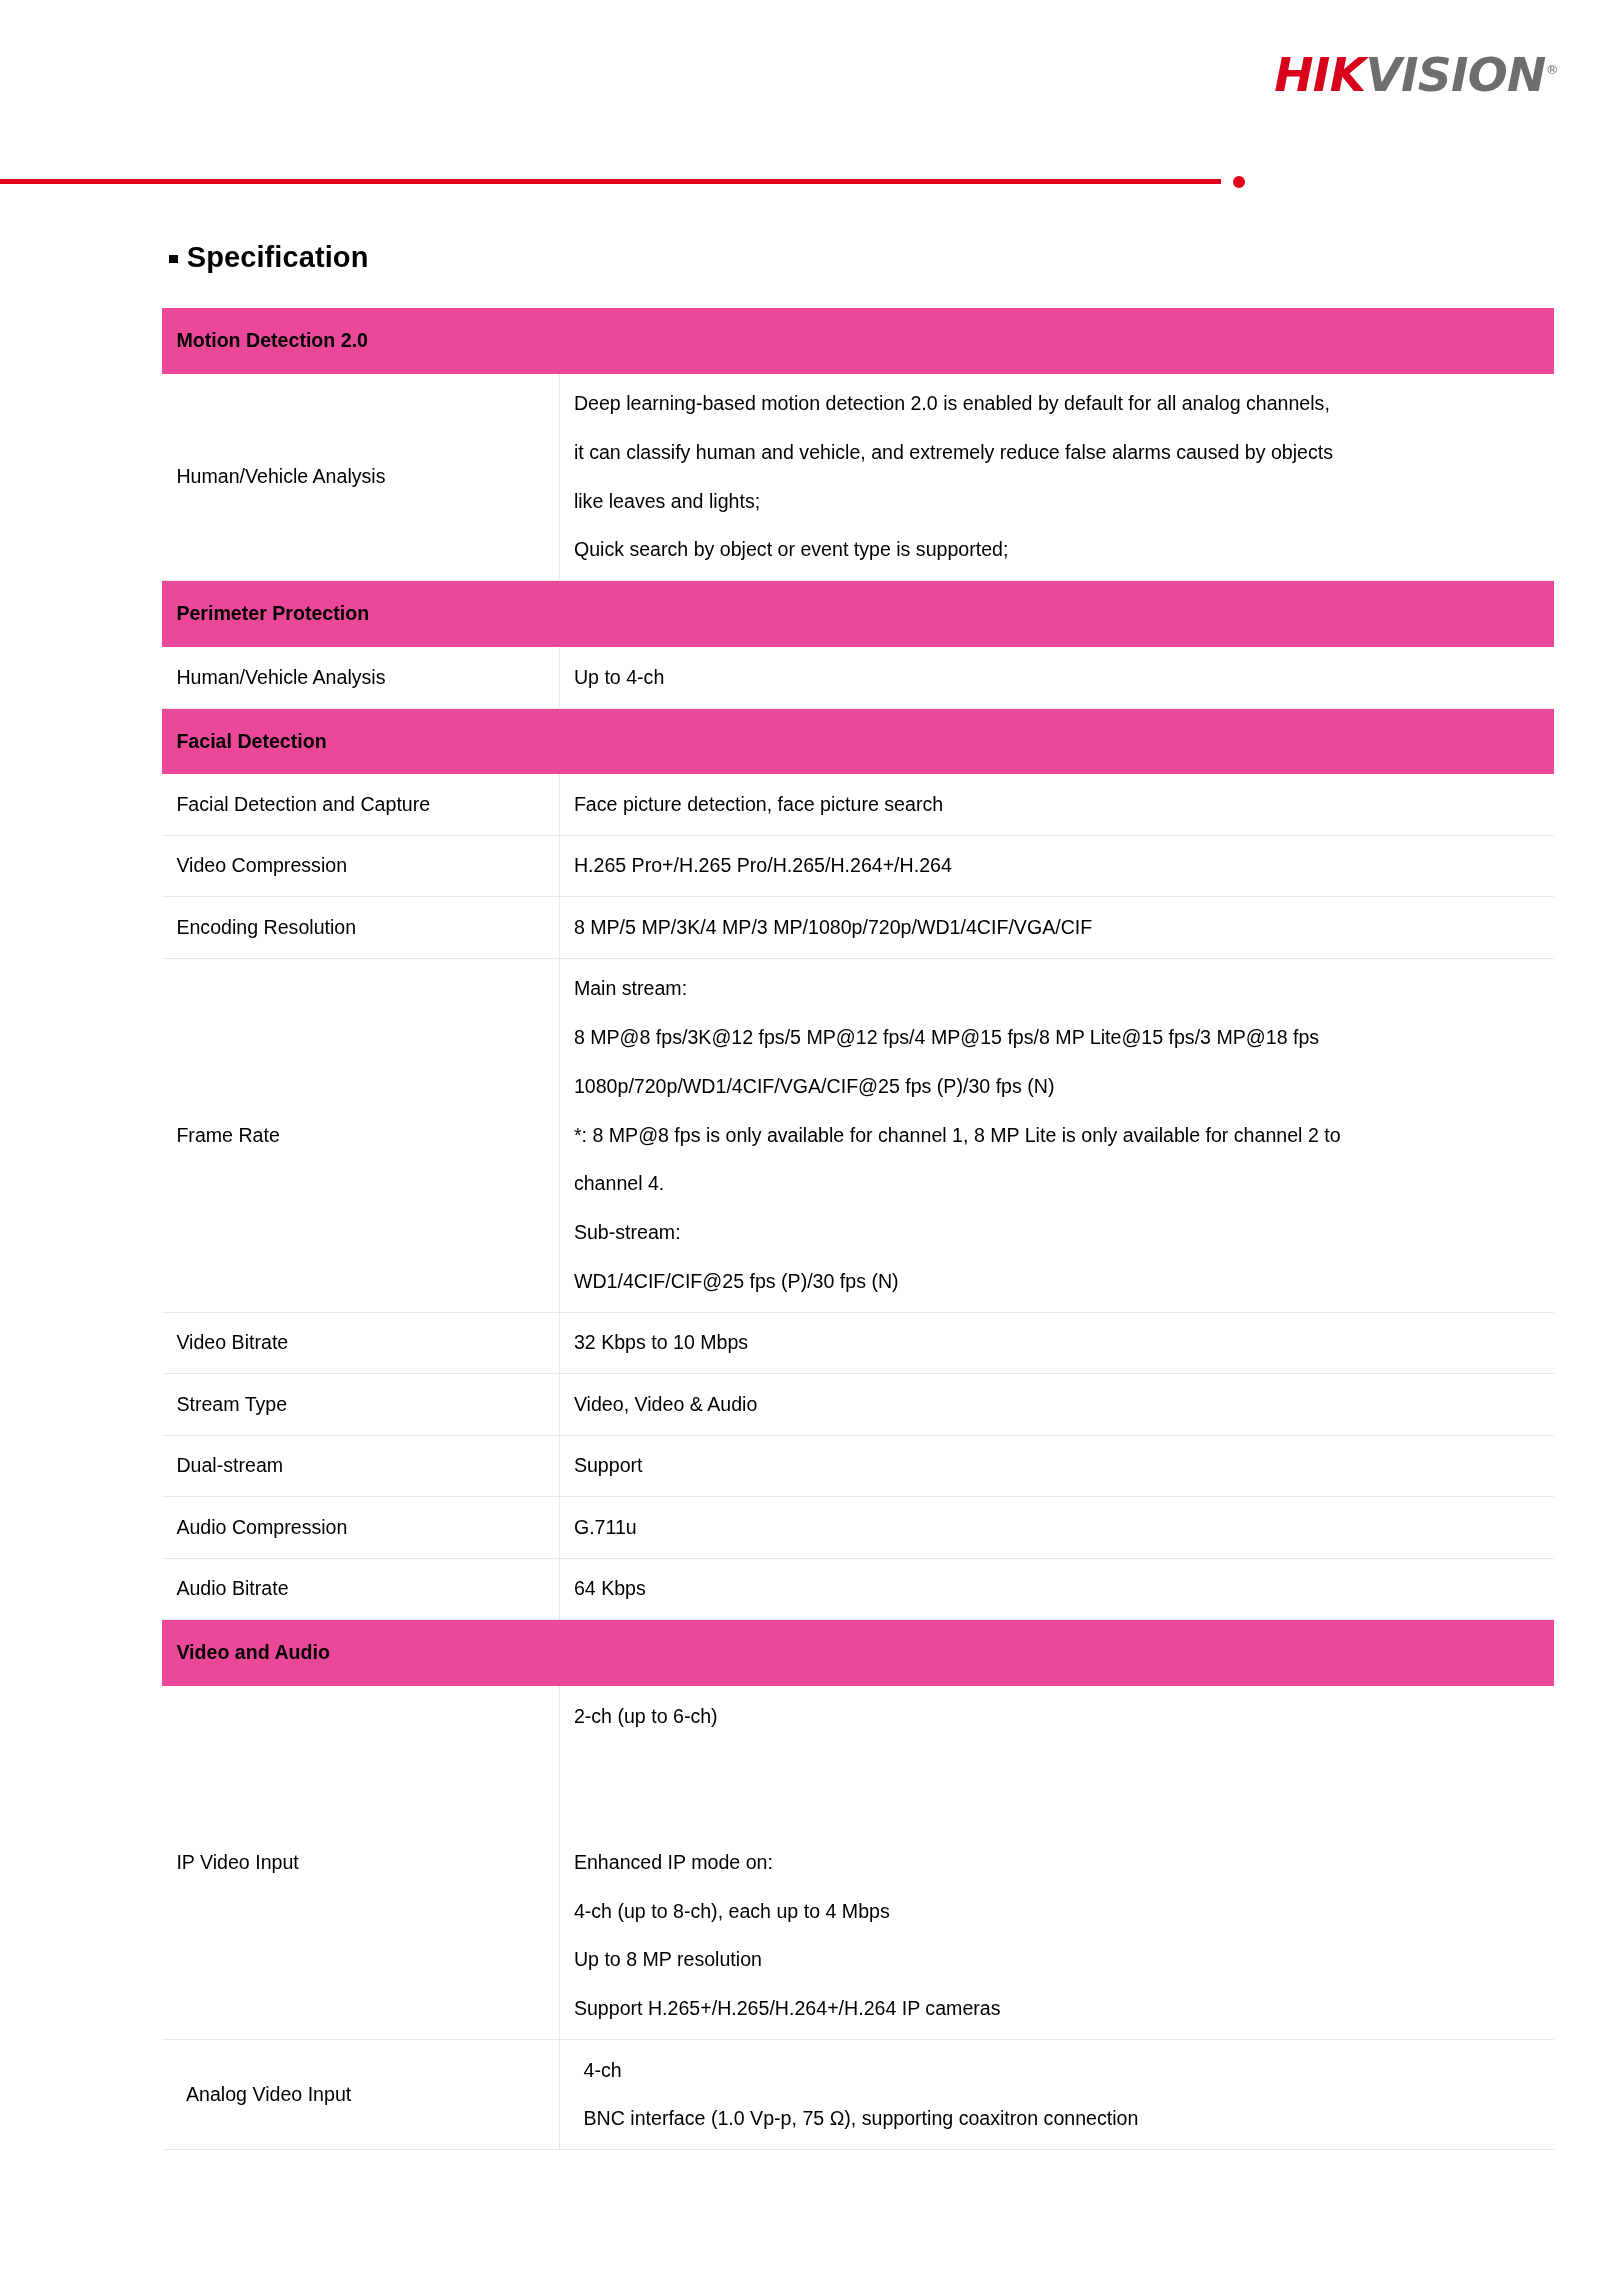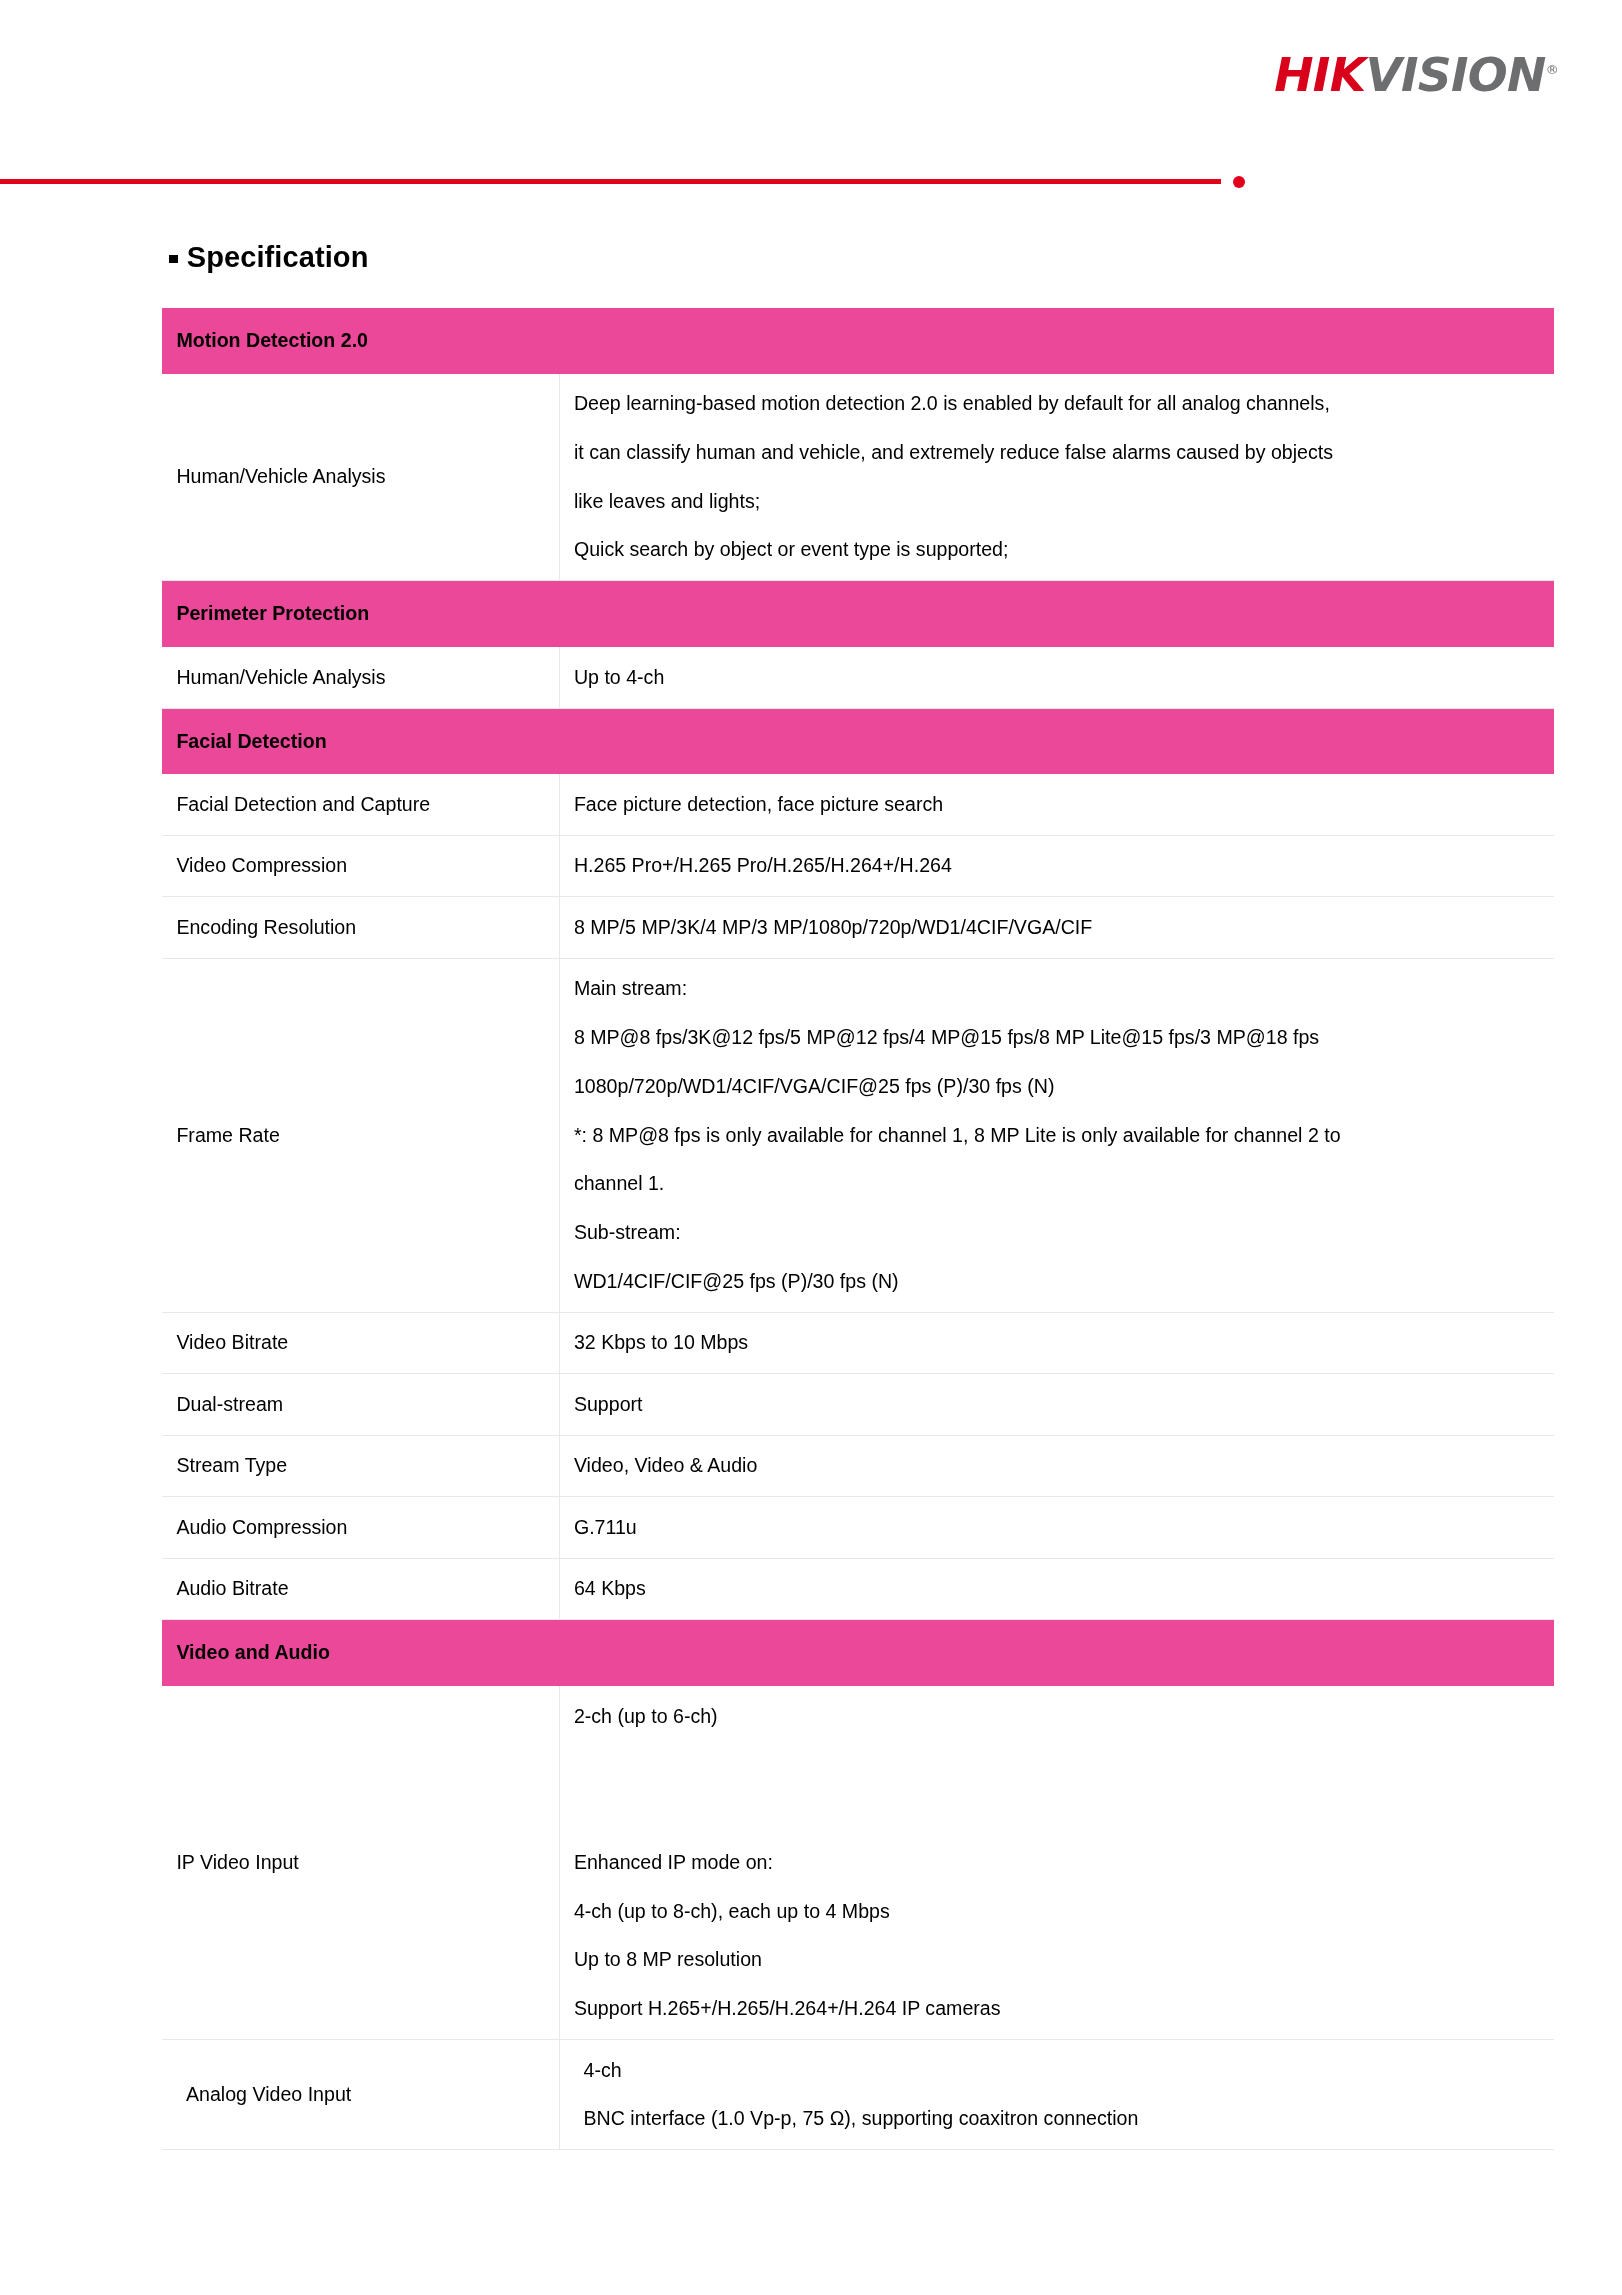--- a/index.html
+++ b/index.html
@@ -214,41 +214,41 @@
             <p>8 MP/5 MP/3K/4 MP/3 MP/1080p/720p/WD1/4CIF/VGA/CIF</p>
           </td>
         </tr>
         <tr>
           <td class="label-cell">Frame Rate</td>
           <td class="value-cell cell-lines cell-tall">
             <p>Main stream:</p>
             <p>8 MP@8 fps/3K@12 fps/5 MP@12 fps/4 MP@15 fps/8 MP Lite@15 fps/3 MP@18 fps</p>
             <p>1080p/720p/WD1/4CIF/VGA/CIF@25 fps (P)/30 fps (N)</p>
             <p>*: 8 MP@8 fps is only available for channel 1, 8 MP Lite is only available for channel 2 to</p>
-            <p>channel 1.</p>
+            <p>channel 4.</p>
             <p>Sub-stream:</p>
             <p>WD1/4CIF/CIF@25 fps (P)/30 fps (N)</p>
           </td>
         </tr>
         <tr>
           <td class="label-cell">Video Bitrate</td>
           <td class="value-cell cell-lines">
             <p>32 Kbps to 10 Mbps</p>
           </td>
         </tr>
         <tr>
+          <td class="label-cell">Stream Type</td>
+          <td class="value-cell cell-lines">
+            <p>Video, Video &amp; Audio</p>
+          </td>
+        </tr>
+        <tr>
           <td class="label-cell">Dual-stream</td>
           <td class="value-cell cell-lines">
             <p>Support</p>
-          </td>
-        </tr>
-        <tr>
-          <td class="label-cell">Stream Type</td>
-          <td class="value-cell cell-lines">
-            <p>Video, Video &amp; Audio</p>
           </td>
         </tr>
         <tr>
           <td class="label-cell">Audio Compression</td>
           <td class="value-cell cell-lines">
             <p>G.711u</p>
           </td>
         </tr>
         <tr>
           <td class="label-cell">Audio Bitrate</td>

